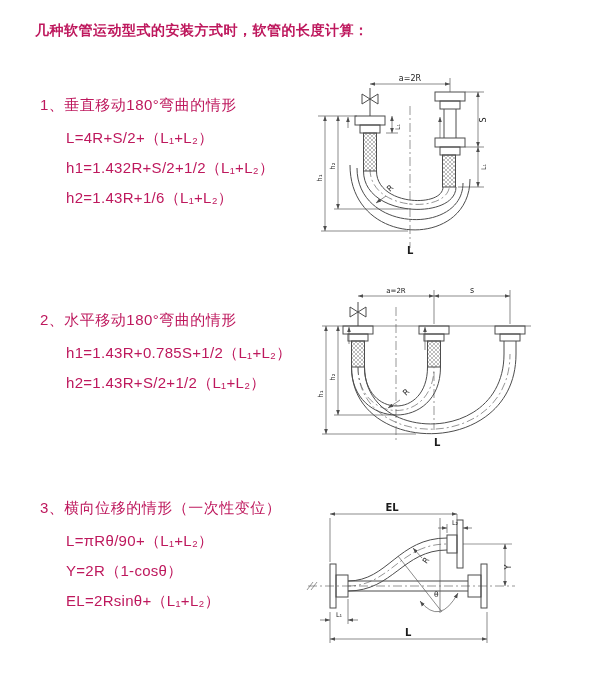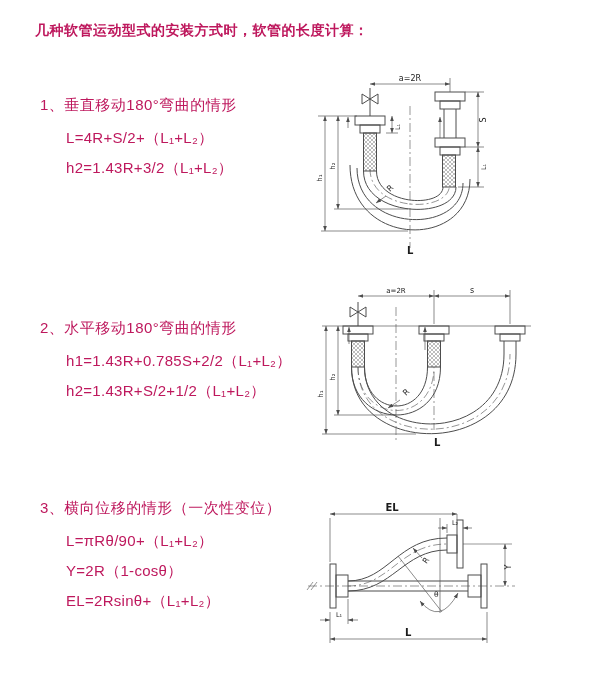--- a/index.html
+++ b/index.html
@@ -17,28 +17,29 @@
 <body>
 
 <div class="page">
 
   <div class="doc-title">几种软管运动型式的安装方式时，软管的长度计算：</div>
 
   <div class="section" style="top:96px;">
     <div class="sec-heading">1、垂直移动180°弯曲的情形</div>
     <div class="formulas">
       <div class="formula">L=4R+S/2+（L₁+L₂）</div>
-      <div class="formula">h2=1.43R+3/2（L₁+L₂）</div>
+      <div class="formula">h1=1.432R+S/2+1/2（L₁+L₂）</div>
+      <div class="formula">h2=1.43R+1/6（L₁+L₂）</div>
     </div>
   </div>
 
-  <div class="section" style="top:319px;">
+  <div class="section" style="top:311px;">
     <div class="sec-heading">2、水平移动180°弯曲的情形</div>
     <div class="formulas">
-      <div class="formula">h1=1.43R+0.785S+2/2（L₁+L₂）</div>
+      <div class="formula">h1=1.43R+0.785S+1/2（L₁+L₂）</div>
       <div class="formula">h2=1.43R+S/2+1/2（L₁+L₂）</div>
     </div>
   </div>
 
   <div class="section" style="top:499px;">
     <div class="sec-heading">3、横向位移的情形（一次性变位）</div>
     <div class="formulas">
       <div class="formula">L=πRθ/90+（L₁+L₂）</div>
       <div class="formula">Y=2R（1-cosθ）</div>
       <div class="formula">EL=2Rsinθ+（L₁+L₂）</div>

